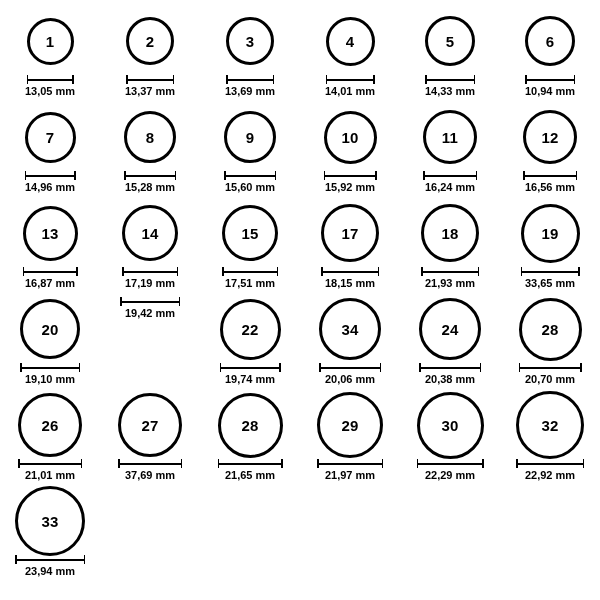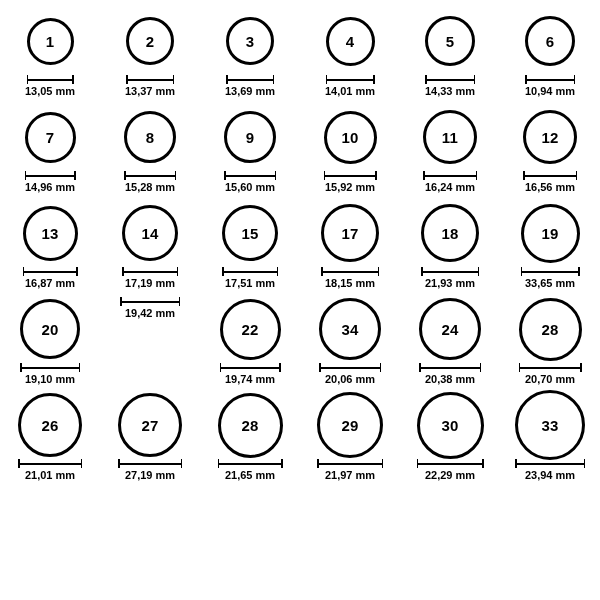--- a/index.html
+++ b/index.html
@@ -417,21 +417,21 @@
         <div class="ring-wrap">
           <div class="ring" style="width: 64px; height: 64px;">
             <span class="ring-size">27</span>
           </div>
         </div>
         <div class="measure" style="width: 64px;">
           <div class="bar"></div>
           <div class="tick left"></div>
           <div class="tick right"></div>
         </div>
-        <div class="dim-label">27,19 mm</div>
+        <div class="dim-label">37,69 mm</div>
       </div>
       <div class="cell">
         <div class="ring-wrap">
           <div class="ring" style="width: 65px; height: 65px;">
             <span class="ring-size">28</span>
           </div>
         </div>
         <div class="measure" style="width: 65px;">
           <div class="bar"></div>
           <div class="tick left"></div>
@@ -457,20 +457,33 @@
           <div class="ring" style="width: 67px; height: 67px;">
             <span class="ring-size">30</span>
           </div>
         </div>
         <div class="measure" style="width: 67px;">
           <div class="bar"></div>
           <div class="tick left"></div>
           <div class="tick right"></div>
         </div>
         <div class="dim-label">22,29 mm</div>
+      </div>
+      <div class="cell">
+        <div class="ring-wrap">
+          <div class="ring" style="width: 68px; height: 68px;">
+            <span class="ring-size">32</span>
+          </div>
+        </div>
+        <div class="measure" style="width: 68px;">
+          <div class="bar"></div>
+          <div class="tick left"></div>
+          <div class="tick right"></div>
+        </div>
+        <div class="dim-label">22,92 mm</div>
       </div>
       <div class="cell">
         <div class="ring-wrap">
           <div class="ring" style="width: 70px; height: 70px; text-align: center;">
             <span class="ring-size">33</span>
           </div>
         </div>
         <div class="measure" style="width: 70px;">
           <div class="bar"></div>
           <div class="tick left"></div>

